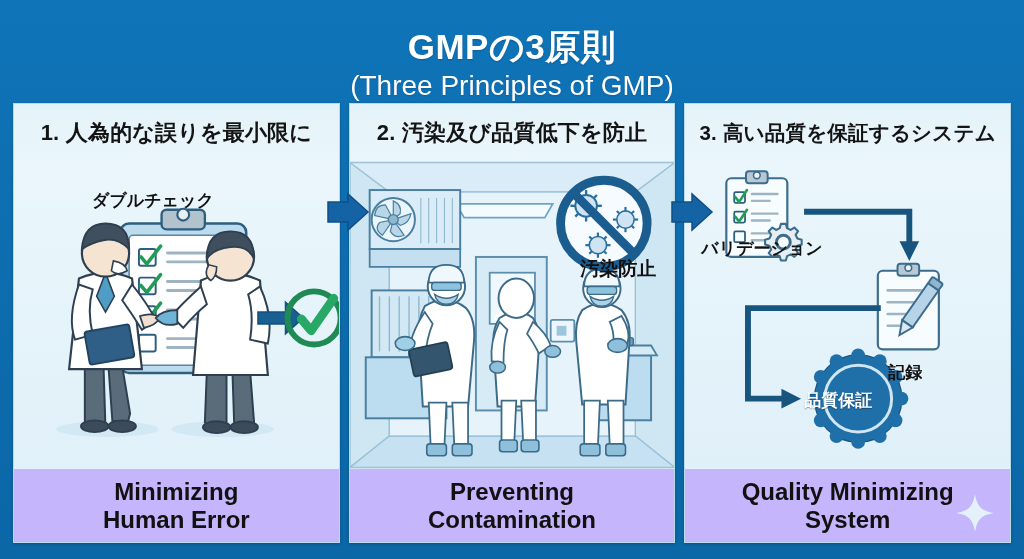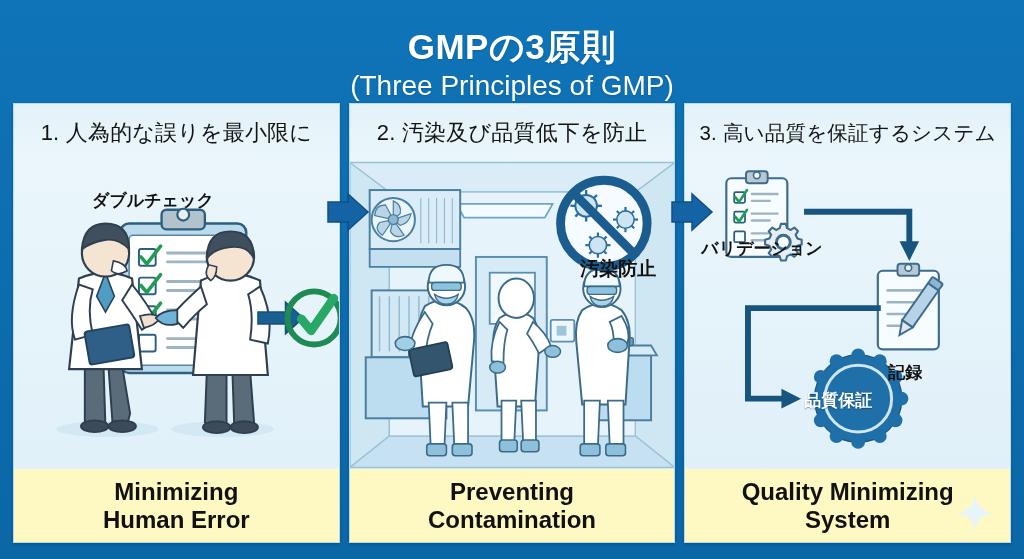--- a/index.html
+++ b/index.html
@@ -71,39 +71,39 @@
 
   .panel-header {
     height: 57px;
     flex: 0 0 57px;
     display: flex;
     align-items: center;
     justify-content: center;
     background: linear-gradient(180deg, #e4f2f9 0%, #eaf6fb 100%);
     color: #141414;
     font-size: 22px;
-    font-weight: normal;
+    font-weight: bold;
     letter-spacing: 0.2px;
     padding: 0 6px;
     text-align: center;
     white-space: nowrap;
   }
   .panel.p3 .panel-header { font-size: 20.5px; }
 
   .panel-art {
     position: relative;
     flex: 1 1 auto;
     background: linear-gradient(180deg, #eaf6fb 0%, #e3f2fa 100%);
     overflow: hidden;
   }
   .panel-art svg { display: block; width: 100%; height: 100%; }
 
   .panel-caption {
     flex: 0 0 73px;
-    background: #fef9c3;
+    background: #c4b5fd;
     position: relative;
     display: flex;
     align-items: center;
     justify-content: center;
     text-align: center;
     color: #111111;
     font-size: 24px;
     font-weight: bold;
     line-height: 1.14;
     padding: 0 8px;

